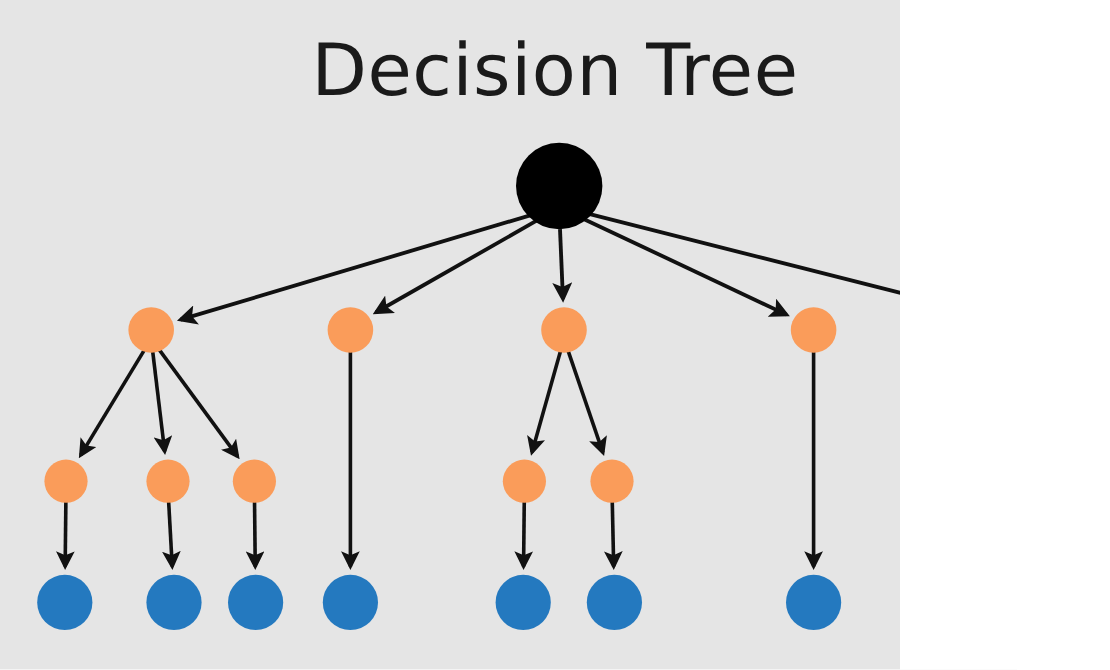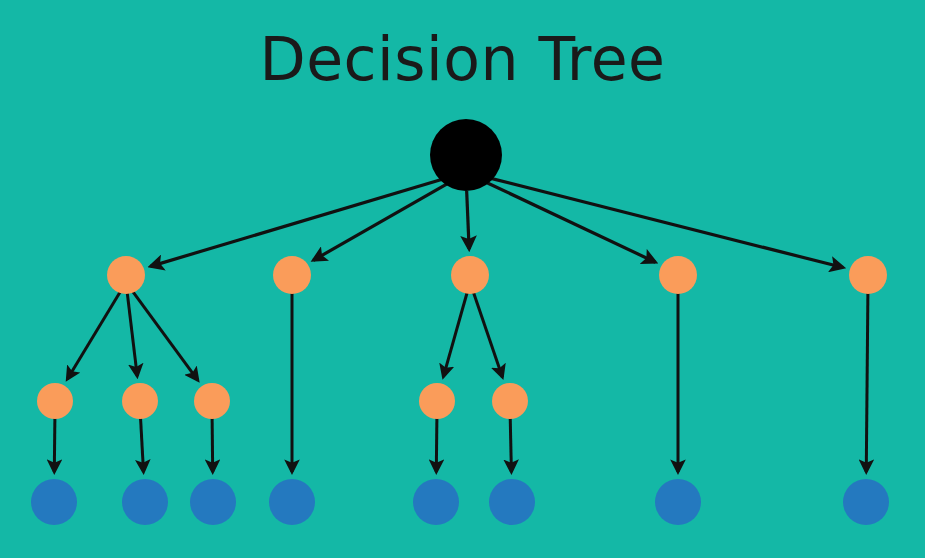--- a/index.html
+++ b/index.html
@@ -3,23 +3,23 @@
 <meta charset="utf-8">
 <title>Decision Tree</title>
 <style>
   html, body {
     margin: 0;
     padding: 0;
     background: #ffffff;
   }
   #canvas {
     position: relative;
-    width: 925px;
+    width: 750px;
     height: 558px;
-    background: #14b8a6;
+    background: #e5e5e5;
     overflow: hidden;
     font-family: "DejaVu Sans", "Liberation Sans", sans-serif;
   }
   #diagram-title {
     position: absolute;
     left: 0;
     top: 28px;
     width: 925px;
     text-align: center;
     font-family: "DejaVu Sans", "Liberation Sans", sans-serif;

